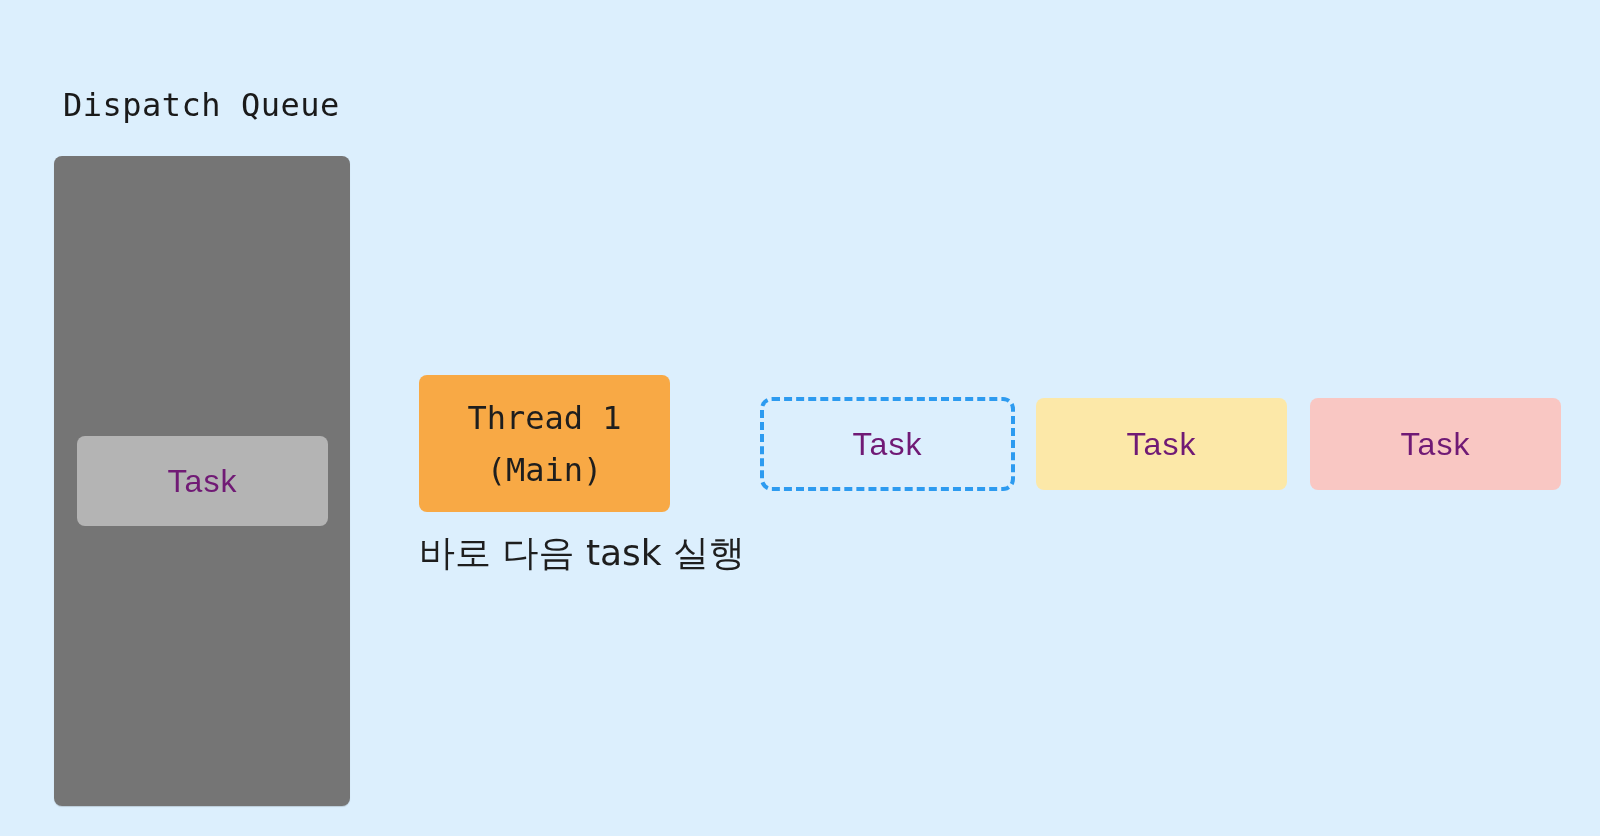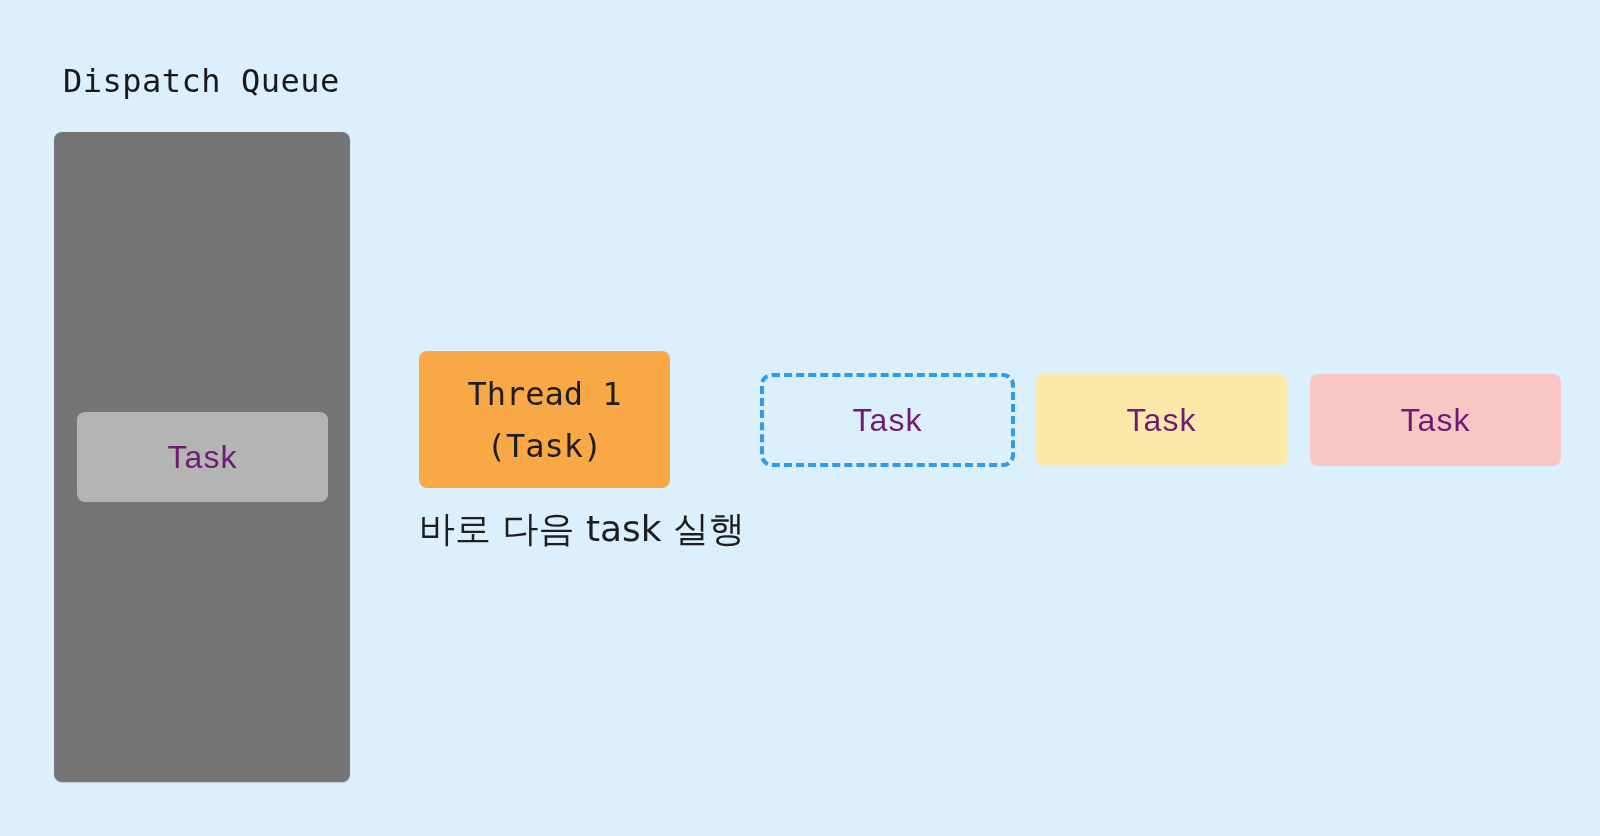--- a/index.html
+++ b/index.html
@@ -8,21 +8,21 @@
     }
     body {
       width: 1600px;
       height: 836px;
       background: #dceffd;
       position: relative;
       overflow: hidden;
       font-family: "DejaVu Sans Mono", "Liberation Mono", monospace;
       color: #1e1e1e;
     }
-    .abs { position: absolute; }
+    .abs { position: absolute; margin-top: 24px; }
     .queue-title {
       left: 63px;
       top: 62px;
       font-size: 32px;
       letter-spacing: 0.5px;
       color: #1a1a1a;
     }
     .queue {
       left: 54px;
       top: 132px;
@@ -102,21 +102,21 @@
 <div class="abs queue-title">Dispatch Queue</div>
 
 <div class="abs queue"></div>
 
 <div class="abs box queue-task">
   <span class="task-label">Task</span>
 </div>
 
 <div class="abs box thread">
   <span>Thread 1</span>
-  <span>(Task)</span>
+  <span>(Main)</span>
 </div>
 
 <div class="abs caption">바로 다음 task 실행</div>
 
 <div class="abs box task-dashed">
   <span class="task-label">Task</span>
 </div>
 
 <div class="abs box task-yellow">
   <span class="task-label">Task</span>

